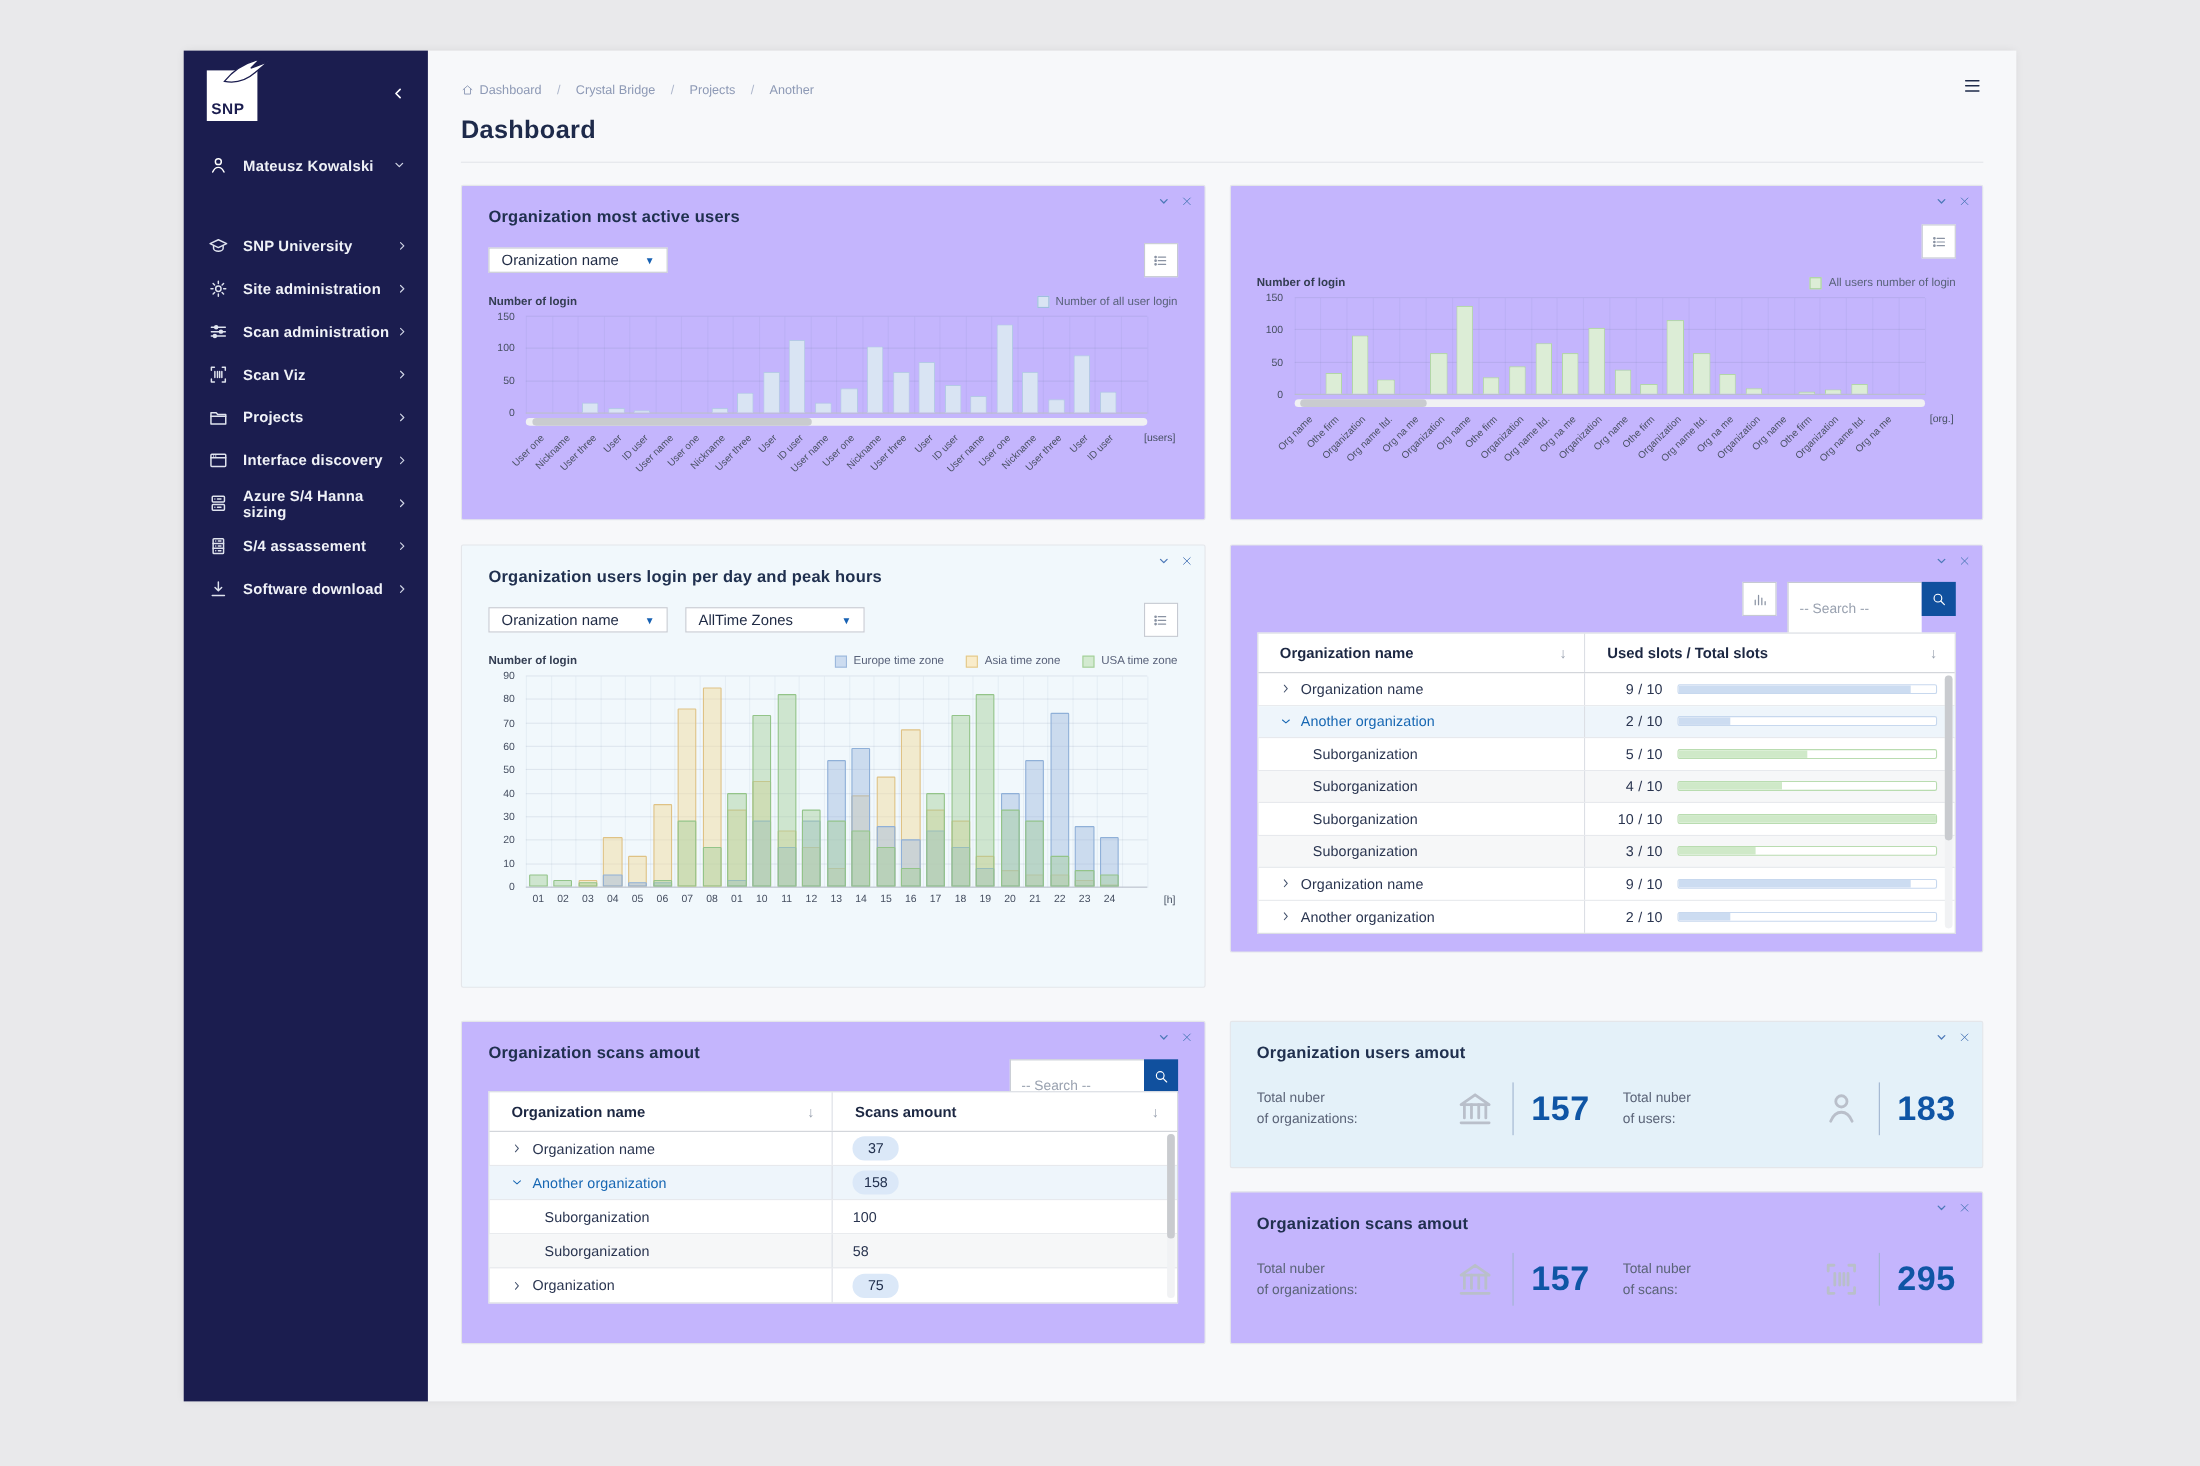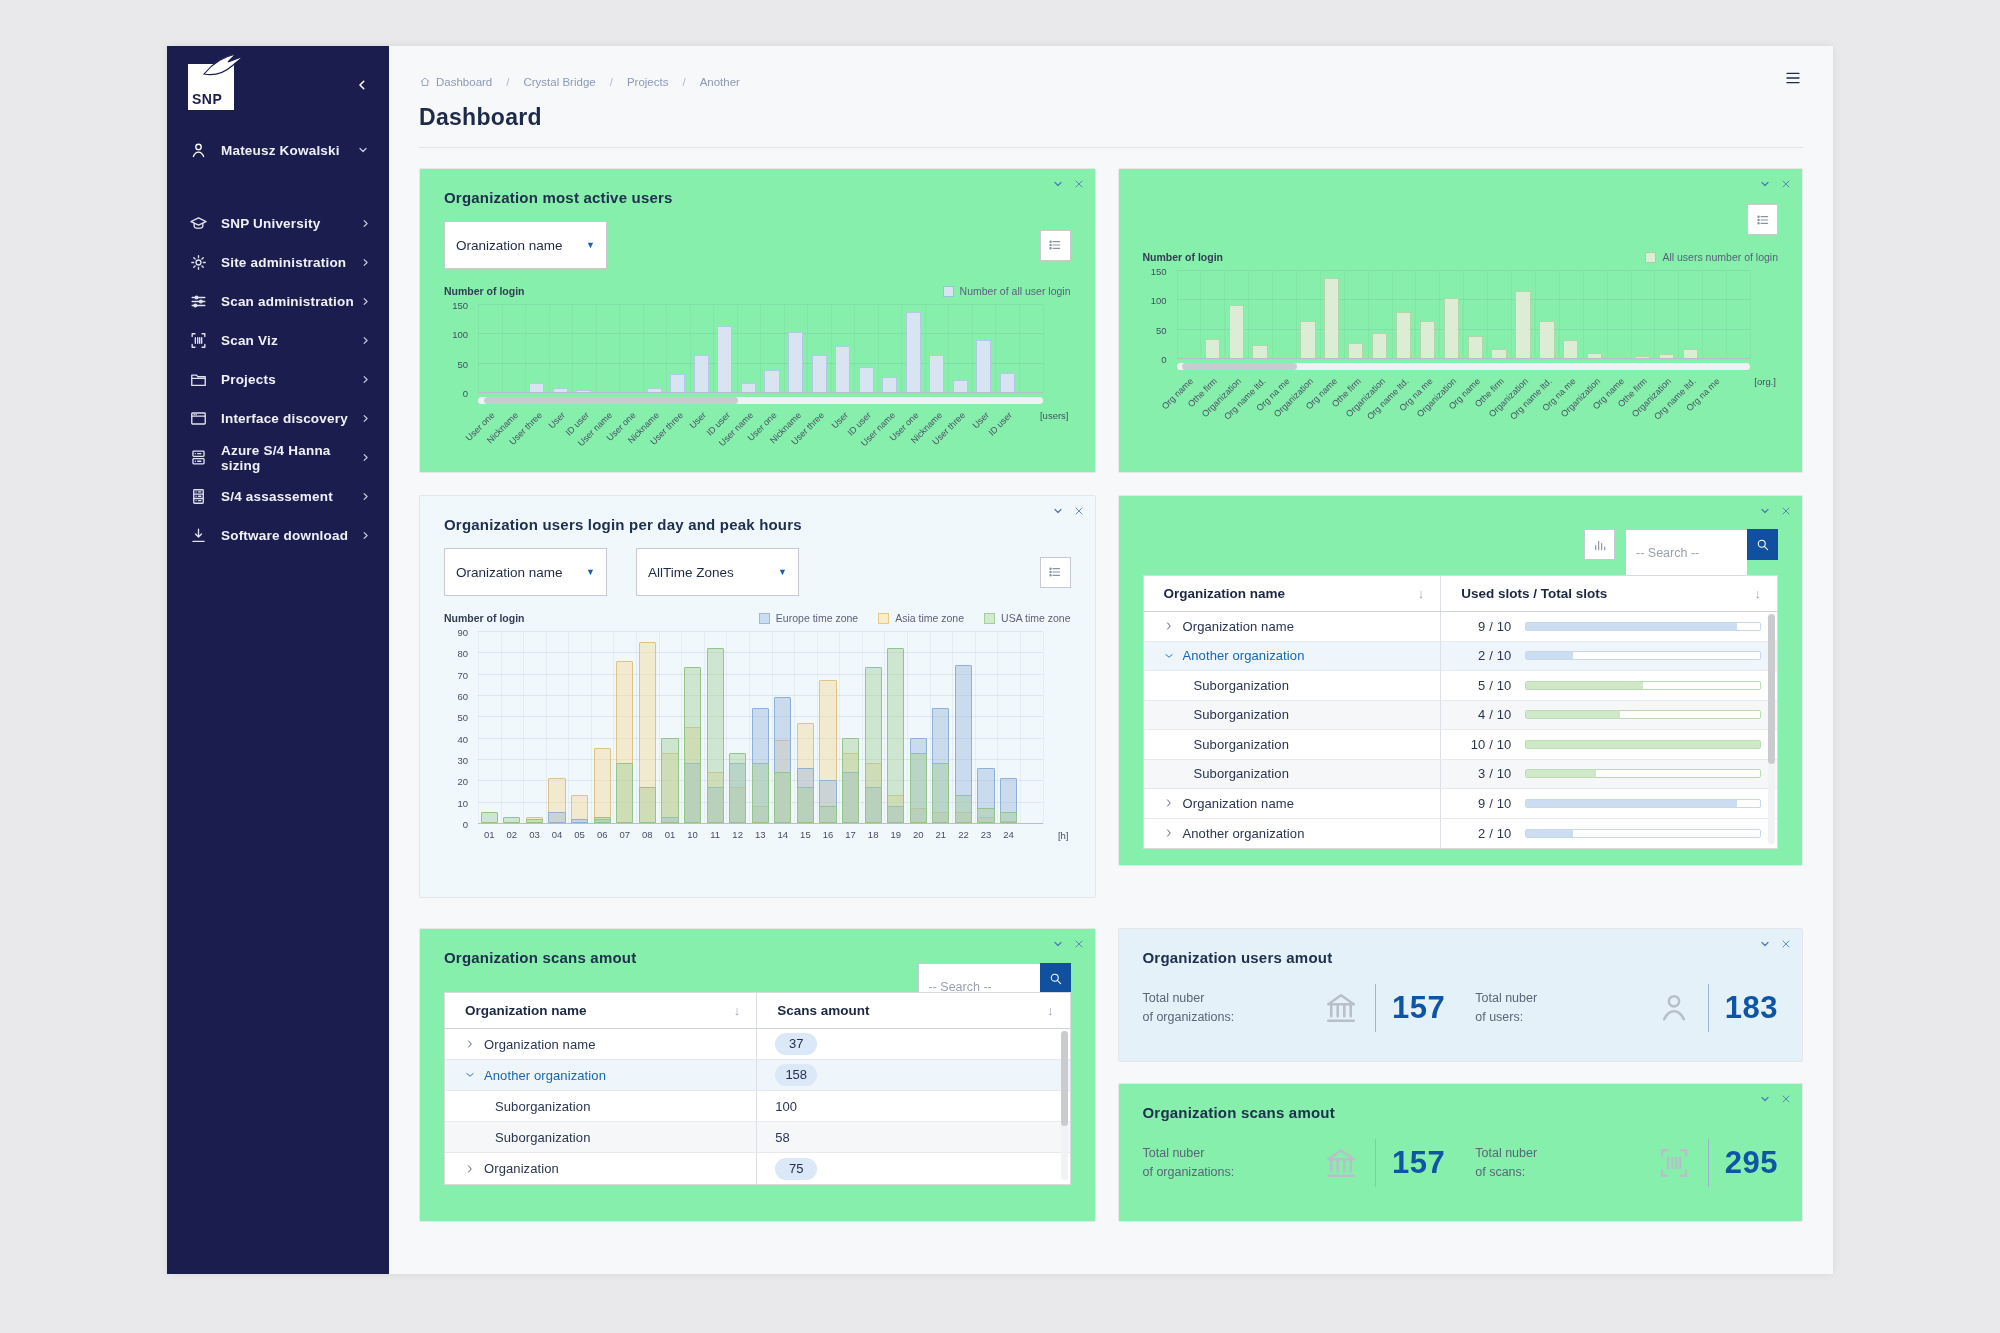--- a/index.html
+++ b/index.html
@@ -39,34 +39,34 @@
   .breadcrumb .bc-home { width:12px; height:12px; margin-right:5px; color:#8d99b5; }
   .breadcrumb .bc-home svg { width:12px; height:12px; display:block; }
   .bc-item { cursor:pointer; }
   .bc-sep { margin:0 14px; color:#aeb7cc; }
   .page-title { margin-top:16px; font-size:23px; font-weight:700; color:#1e2a4a; letter-spacing:.3px; }
   .title-divider { margin-top:16px; height:1px; background:#e3e5ea; }
 
   .panel-grid { display:flex; margin-top:20px; }
   .col-left { width:677px; }
   .col-right { width:686px; margin-left:22px; }
-  .panel { background:#86efac; border:1px solid #e4e6ea; border-radius:2px; position:relative; padding:20px 24px; }
+  .panel { background:#c4b5fd; border:1px solid #e4e6ea; border-radius:2px; position:relative; padding:20px 24px; }
   .panel-ctrl { position:absolute; top:7px; right:10px; display:flex; align-items:center; color:#4d79b8; }
   .panel-ctrl span { width:12px; height:12px; margin-left:9px; cursor:pointer; }
   .panel-ctrl svg { width:12px; height:12px; }
   .panel-title { font-size:15px; font-weight:600; color:#20304f; letter-spacing:.2px; }
   #panel-p1, #panel-p2 { height:305px; }
   #panel-p3 { height:403px; margin-top:22px; background:var(--panel3-bg,#f1f8fc); }
   #panel-p4 { height:371px; margin-top:22px; }
   #panel-p5 { height:294px; margin-top:30px; }
   #panel-p6 { height:134px; margin-top:62px; background:var(--stat-bg,#e4f1f9); }
   #panel-p7 { height:139px; margin-top:21px; }
 
   .toolbar-row { margin-top:15px; display:flex; align-items:center; }
-  .dropdown { width:163px; height:48px; border:1px solid #c6cad2; background:#fff; display:flex; align-items:center; justify-content:space-between; padding:0 11px; font-size:13.5px; color:#1f2a44; cursor:pointer; margin-right:29px; }
+  .dropdown { width:163px; height:23px; border:1px solid #c6cad2; background:#fff; display:flex; align-items:center; justify-content:space-between; padding:0 11px; font-size:13.5px; color:#1f2a44; cursor:pointer; margin-right:16px; }
   .dd-caret { font-size:9px; color:#1761b3; }
   .spacer { flex:1; }
   .icon-btn { width:31px; height:31px; border:1px solid #c6cad2; background:#fff; color:#8a93a3; display:flex; align-items:center; justify-content:center; cursor:pointer; }
   .icon-btn svg { width:16px; height:16px; }
   .search-group { display:flex; height:31px; margin-left:10px; }
   .search-input { width:122px; height:48px; border:1px solid #c6cad2; border-right:none; padding:0 10px; font-size:12.5px; color:#44506a; font-family:"Liberation Sans",sans-serif; outline:none; background:#fff; }
   .search-input::placeholder { color:#9aa2b0; }
   .search-btn { width:31px; height:31px; background:var(--accent,#10509e); border:none; color:#fff; display:flex; align-items:center; justify-content:center; cursor:pointer; }
   .search-btn svg { width:15px; height:15px; }
 

